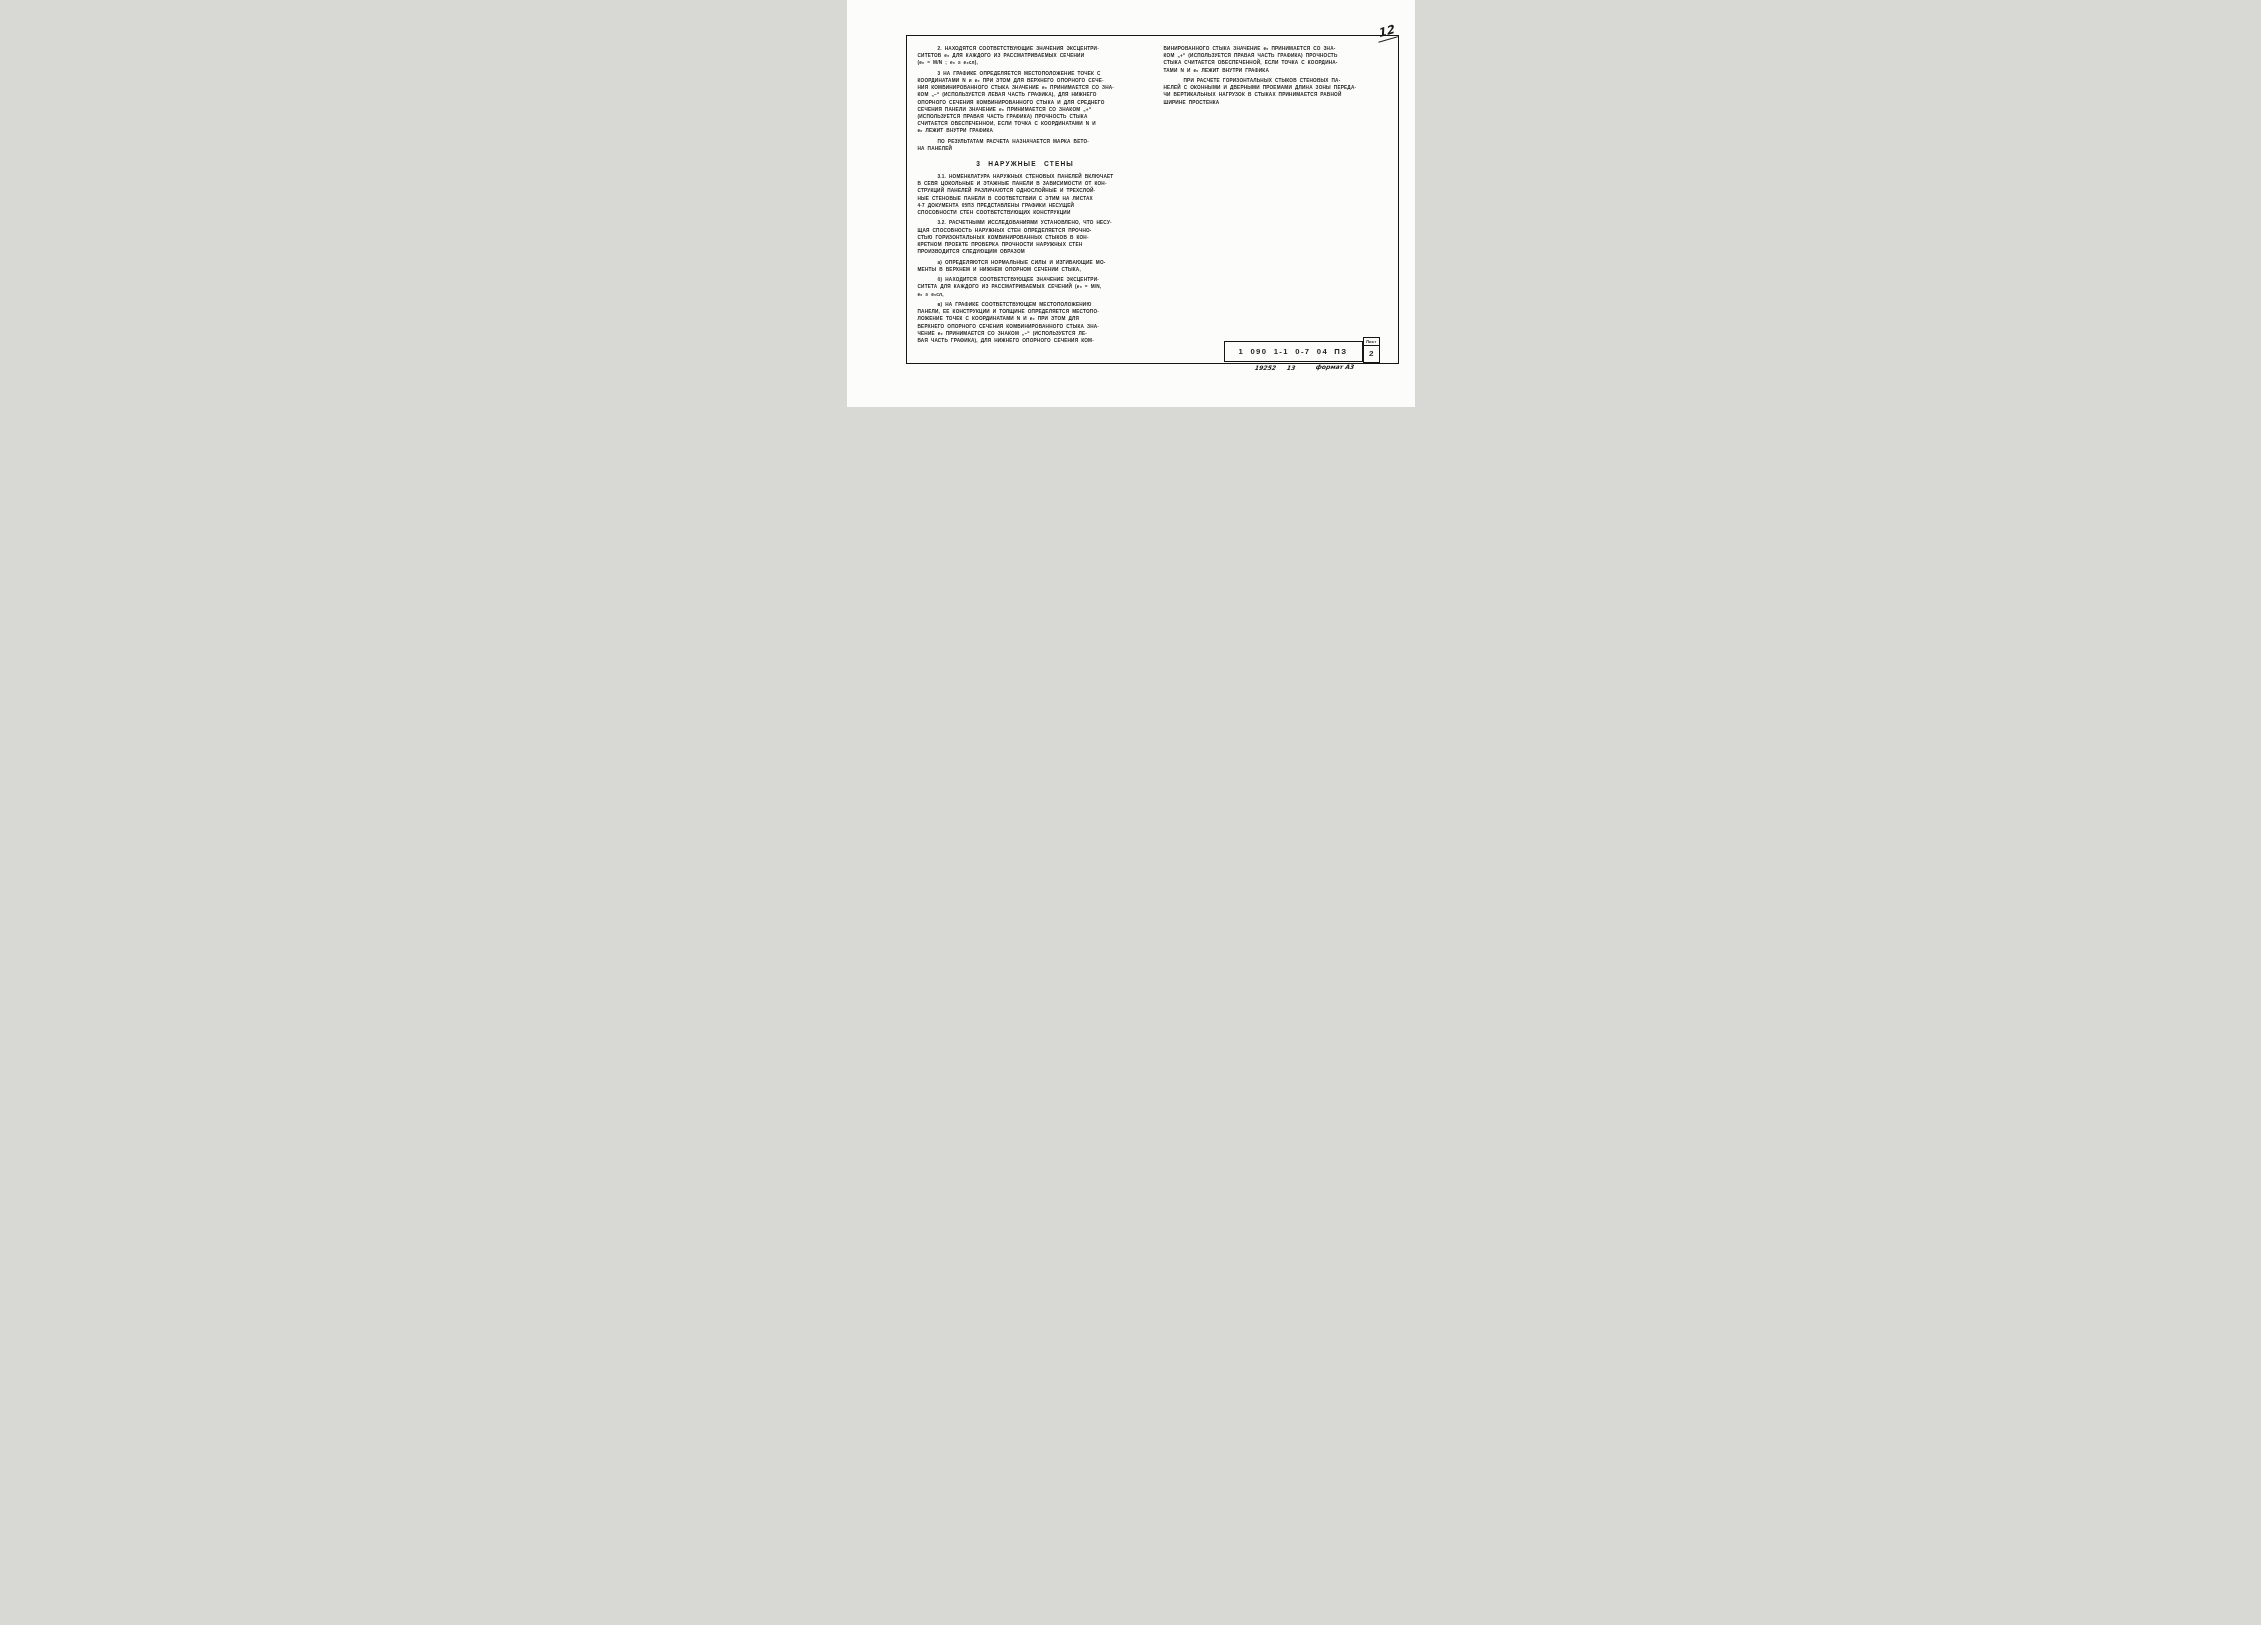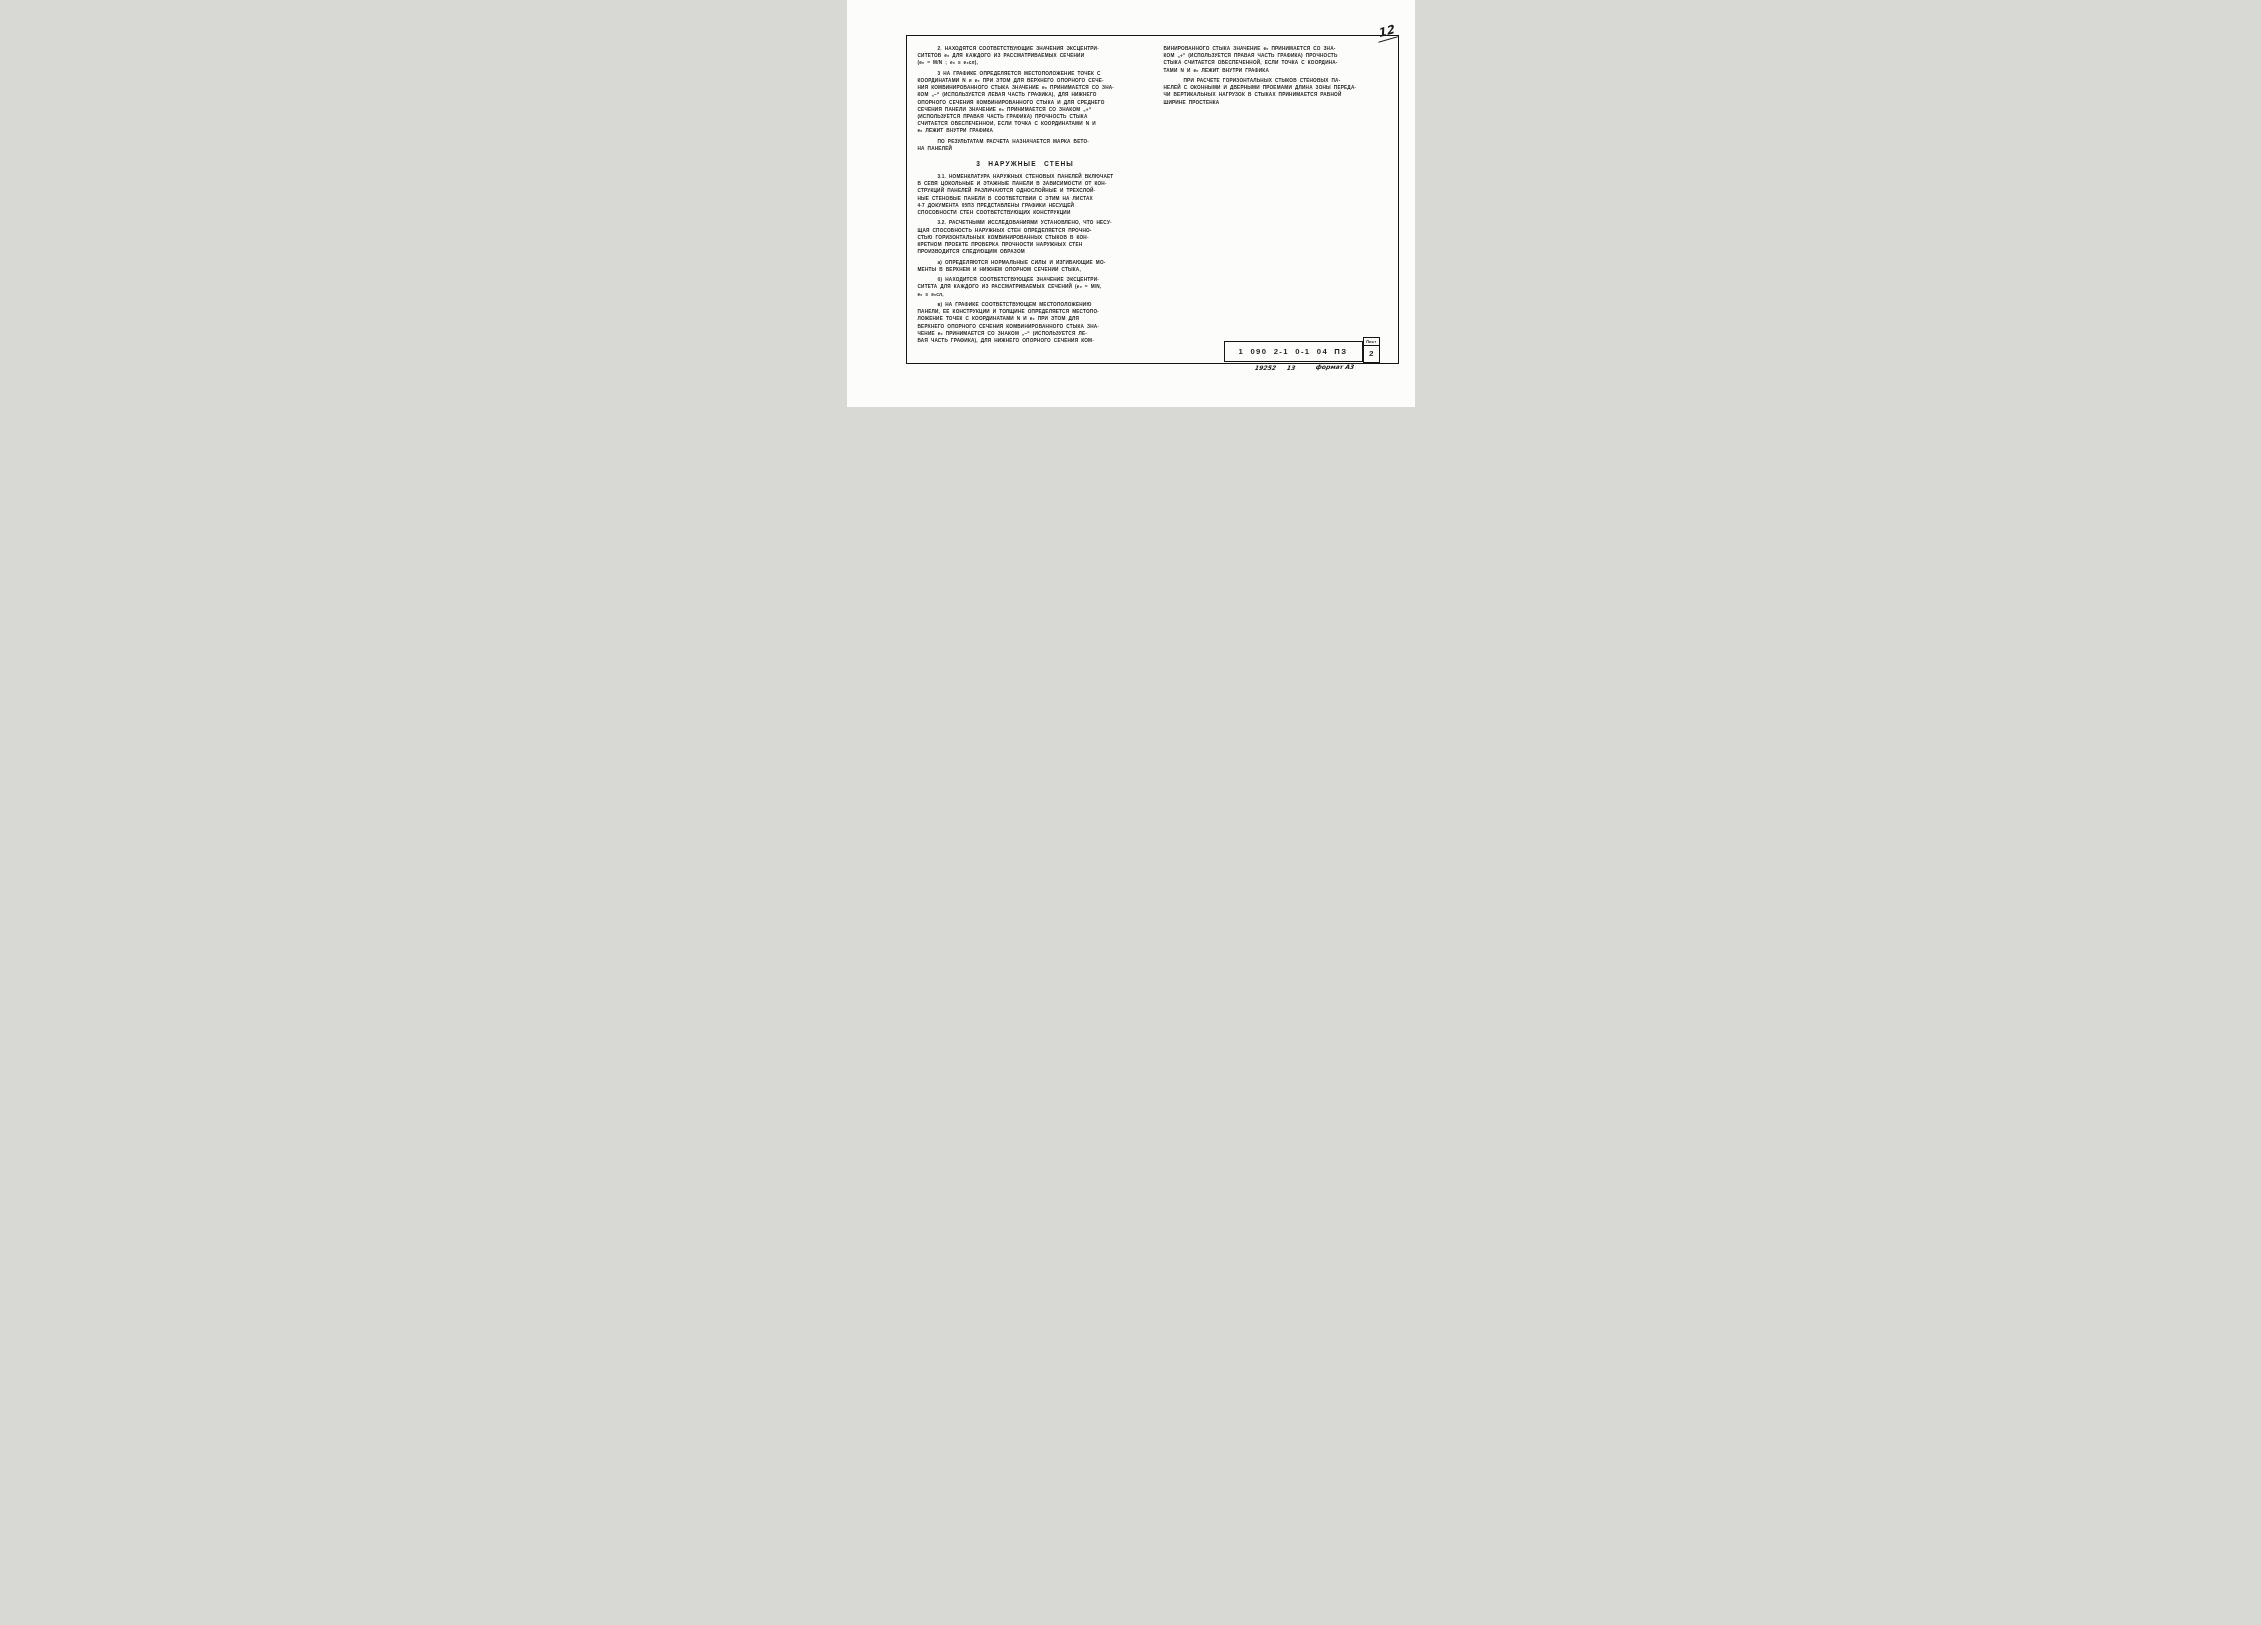--- a/index.html
+++ b/index.html
@@ -183,21 +183,21 @@
 КОМ „+“ (ИСПОЛЬЗУЕТСЯ ПРАВАЯ ЧАСТЬ ГРАФИКА) ПРОЧНОСТЬ
 СТЫКА СЧИТАЕТСЯ ОБЕСПЕЧЕННОЙ, ЕСЛИ ТОЧКА С КООРДИНА-
 ТАМИ N И е₀ ЛЕЖИТ ВНУТРИ ГРАФИКА</p>
     <p class="para indent">ПРИ РАСЧЕТЕ ГОРИЗОНТАЛЬНЫХ СТЫКОВ СТЕНОВЫХ ПА-
 НЕЛЕЙ С ОКОННЫМИ И ДВЕРНЫМИ ПРОЕМАМИ ДЛИНА ЗОНЫ ПЕРЕДА-
 ЧИ ВЕРТИКАЛЬНЫХ НАГРУЗОК В СТЫКАХ ПРИНИМАЕТСЯ РАВНОЙ
 ШИРИНЕ ПРОСТЕНКА</p>
   </div>
 
   <div class="stamp-box">
-    <span class="stamp-code">1 090 2-1  0-1  04 ПЗ</span>
+    <span class="stamp-code">1 090 1-1  0-7  04 ПЗ</span>
   </div>
 
   <div class="sheet-box">
     <div class="sheet-label">Лист</div>
     <div class="sheet-number">2</div>
   </div>
 
   <span class="hw-note hw-inv">19252</span>
   <span class="hw-note hw-ref">13</span>
   <span class="hw-note hw-format">формат А3</span>

